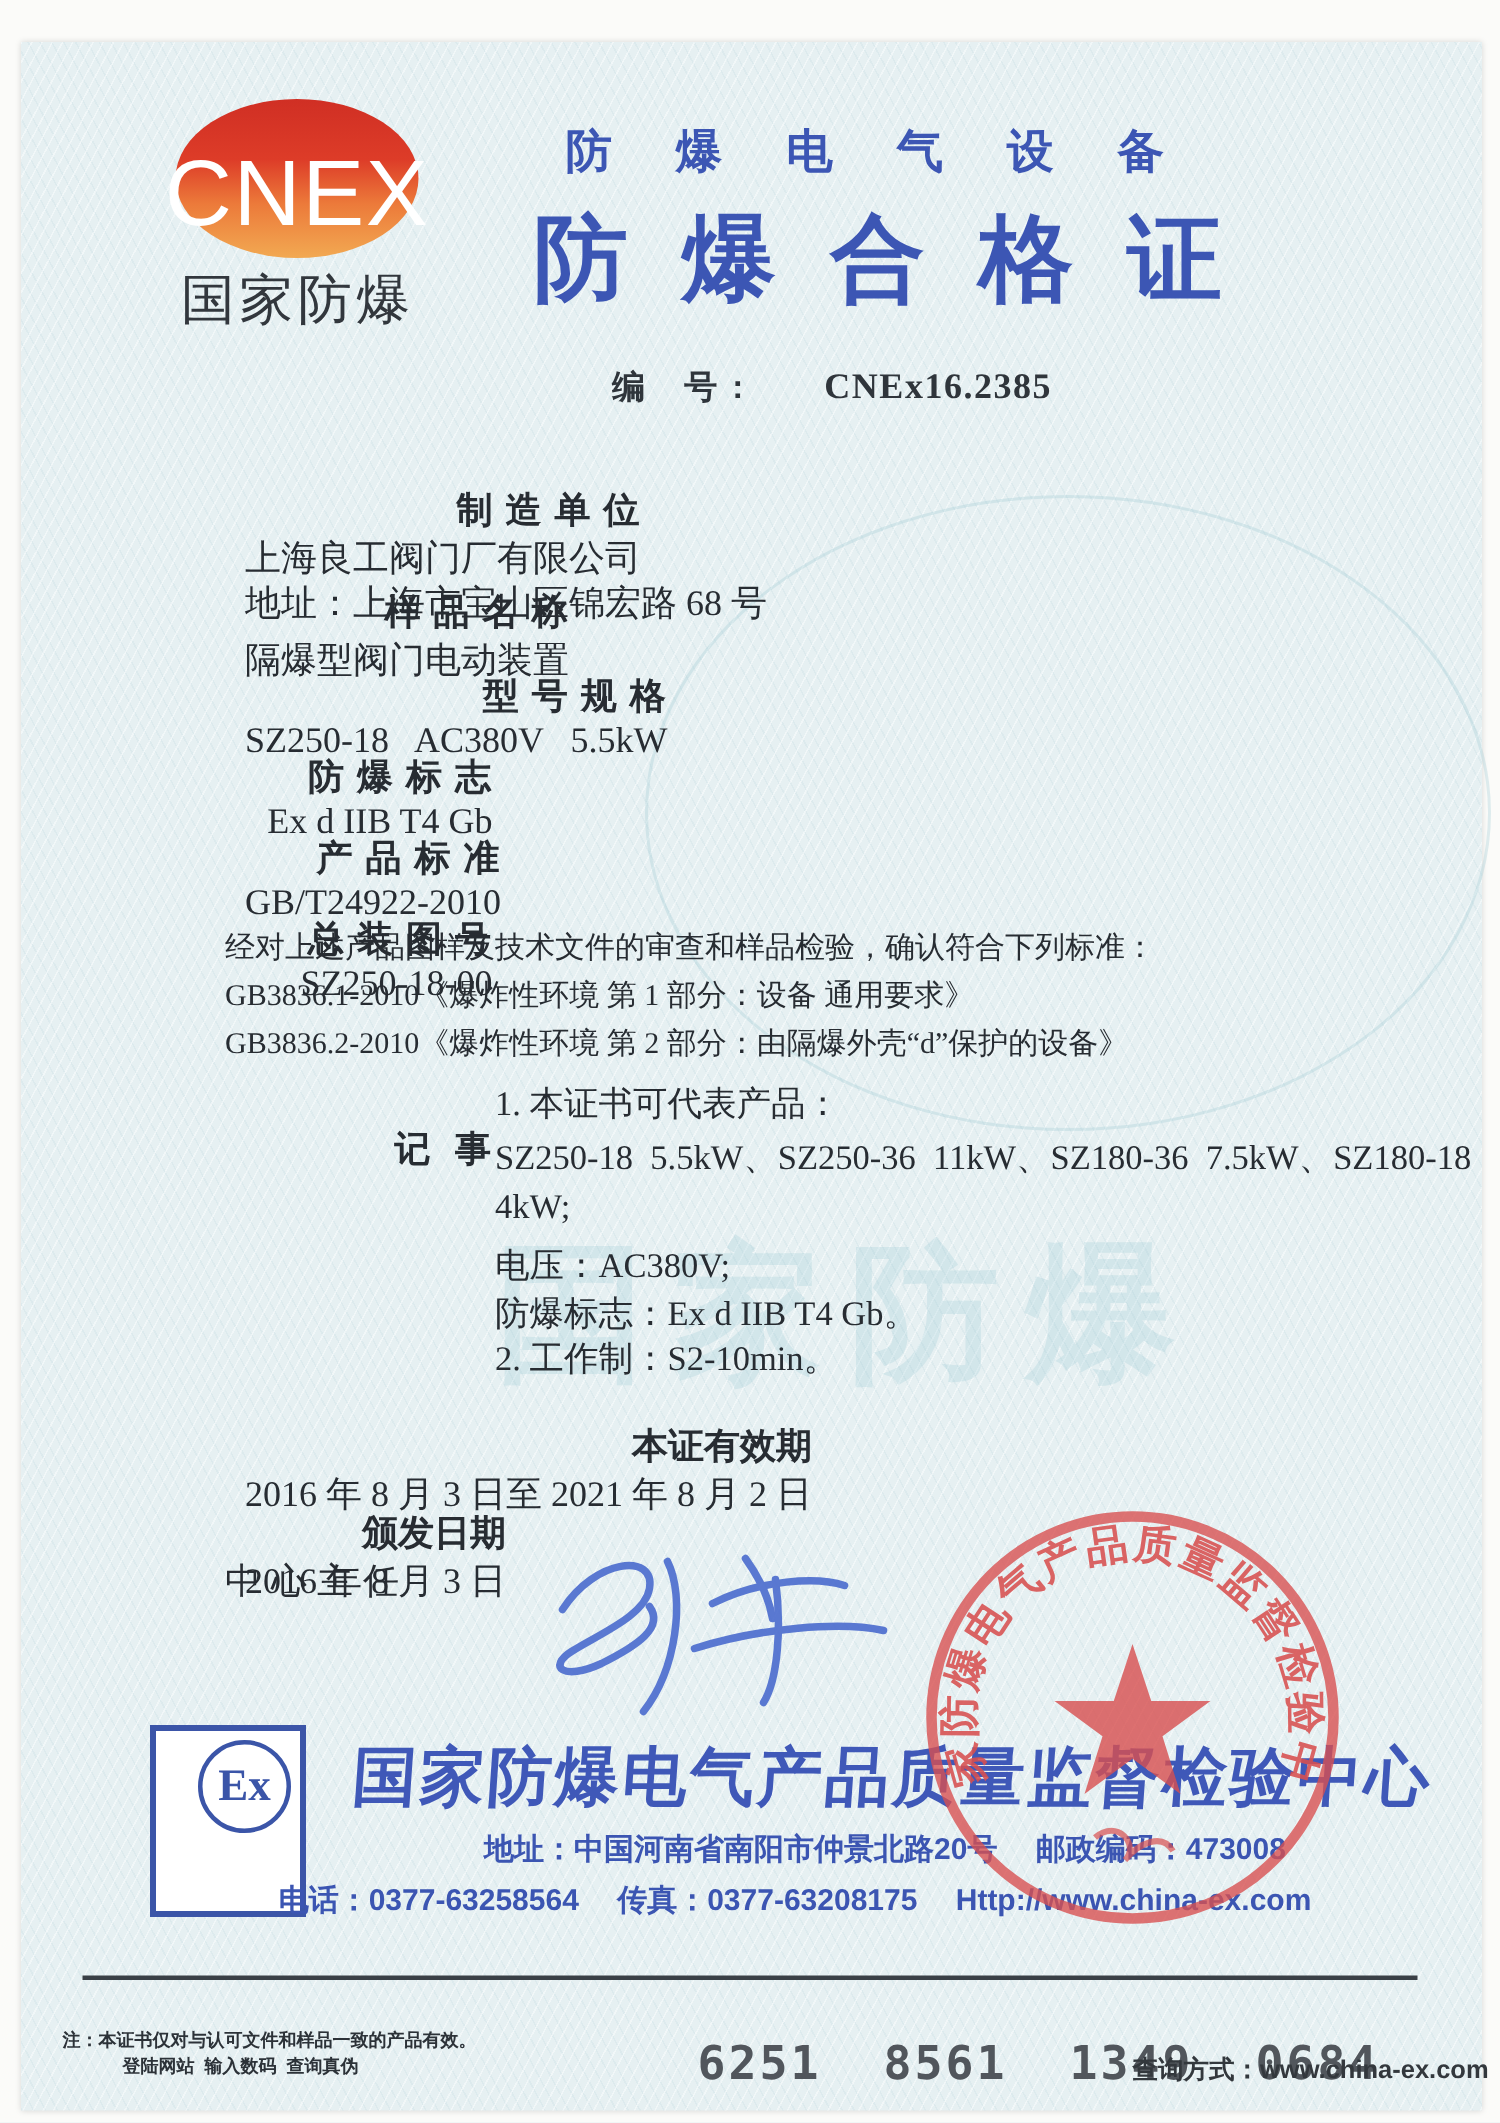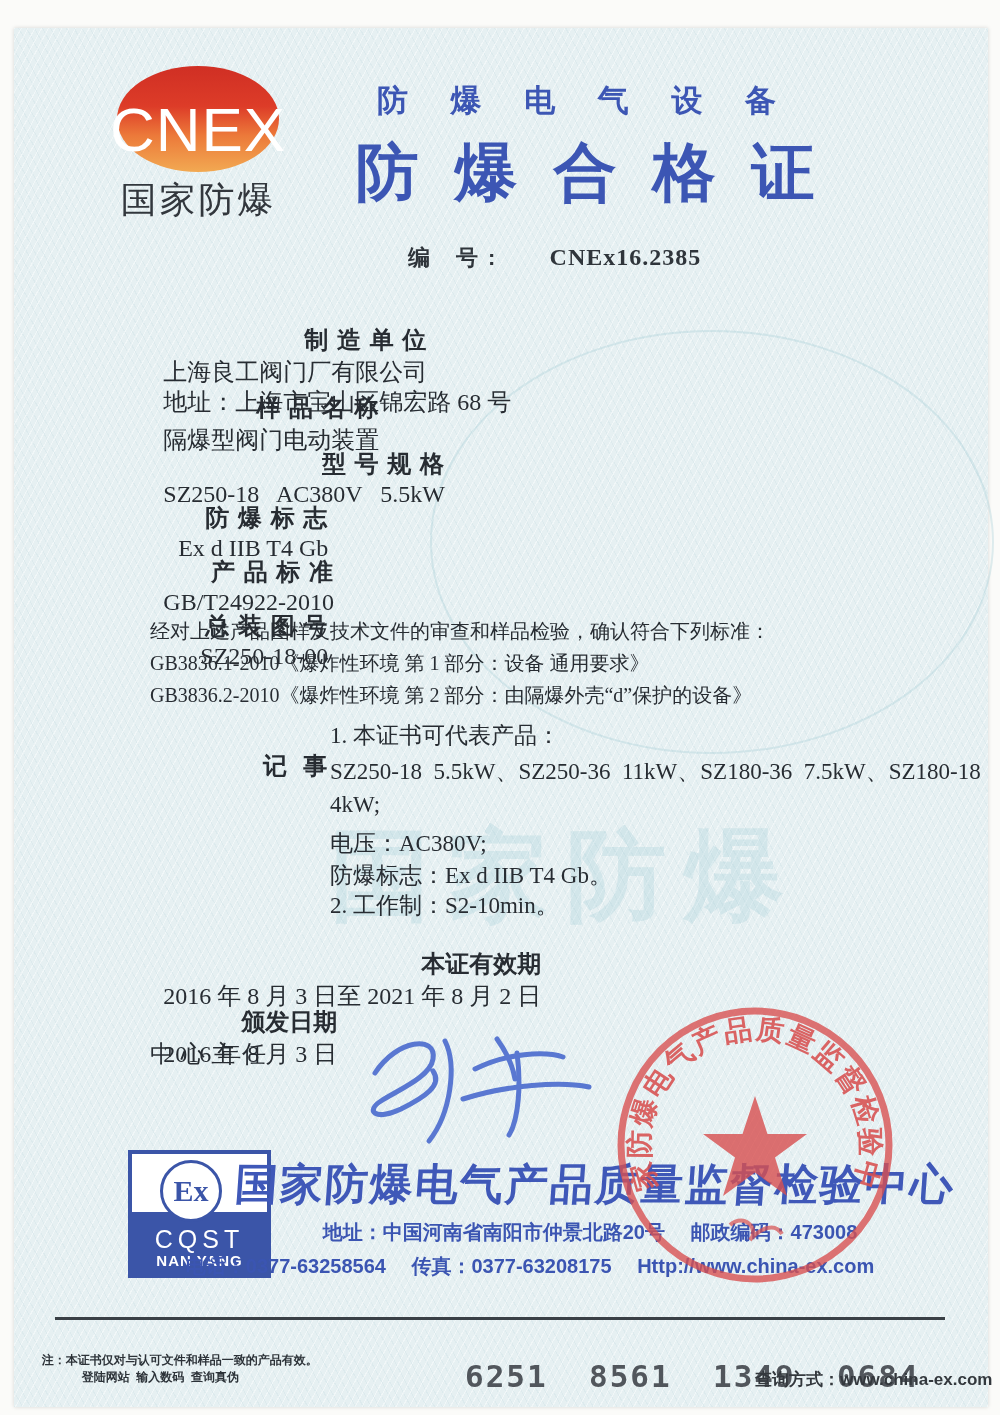--- a/index.html
+++ b/index.html
@@ -57,22 +57,22 @@
   
   .std{left:150px;z-index:1;font-size:20px;color:#272c32;font-family:"Liberation Serif",serif;}
   
   .remark-line{left:330px;z-index:1;font-size:23px;color:#272c32;font-family:"Liberation Serif",serif;white-space:pre;}
   
   .signature{left:345px;top:1025px;z-index:2;}
   
   .seal{left:610px;top:1000px;z-index:3;opacity:.88;}
   
   .cqst{
-    left:100px;top:1150px;width:143px;height:128px;background:#fff;
-    border:4px solid #3b55a8;box-sizing:border-box;z-index:1;margin-left:28px;
+    left:100px;top:1150px;width:104px;height:128px;background:#fff;
+    border:4px solid #3b55a8;box-sizing:border-box;z-index:1;
   }
   .cqst-top{height:58px;position:relative;background:#fff;}
   .cqst-circle{
     position:absolute;left:28px;top:6px;width:62px;height:62px;border:3px solid #3b55a8;
     border-radius:50%;background:#fff;display:flex;align-items:center;justify-content:center;
     box-sizing:border-box;z-index:2;
   }
   .cqst-ex{color:#3b55a8;font-size:30px;font-weight:bold;font-family:"Liberation Serif",serif;}
   .cqst-bottom{
     position:absolute;left:0;bottom:0;width:100%;height:62px;background:#3b55a8;
@@ -193,24 +193,20 @@
   <polygon points="145,96 157.5,134 197,134 165,157.5 177,196 145,172.5 113,196 125,157.5 93,134 132.5,134" fill="#d85050" opacity="0.92"></polygon>
   <path d="M120 225 C135 212 150 230 140 240 C150 228 165 222 172 234" fill="none" stroke="#d85050" stroke-width="4" opacity="0.8"></path>
 </svg>
 
 <div class="abs cqst">
   <div class="cqst-top">
     <div class="cqst-circle">
       <span class="cqst-ex">Ex</span>
     </div>
   </div>
-  <div class="cqst-bottom">
-    <div class="cqst-l1">CQST</div>
-    <div class="cqst-l2">NAN YANG</div>
-  </div>
 </div>
 
 <div class="abs org-name">国家防爆电气产品质量监督检验中心</div>
 <div class="abs org-address">地址：中国河南省南阳市仲景北路20号　 邮政编码：473008</div>
 <div class="abs org-phone">电话：0377-63258564 　传真：0377-63208175 　Http://www.china-ex.com</div>
 
 <div class="abs divider"></div>
 <div class="abs note-row">
   <span>注：本证书仅对与认可文件和样品一致的产品有效。</span>
   <span class="note-verify">登陆网站  输入数码  查询真伪</span>

